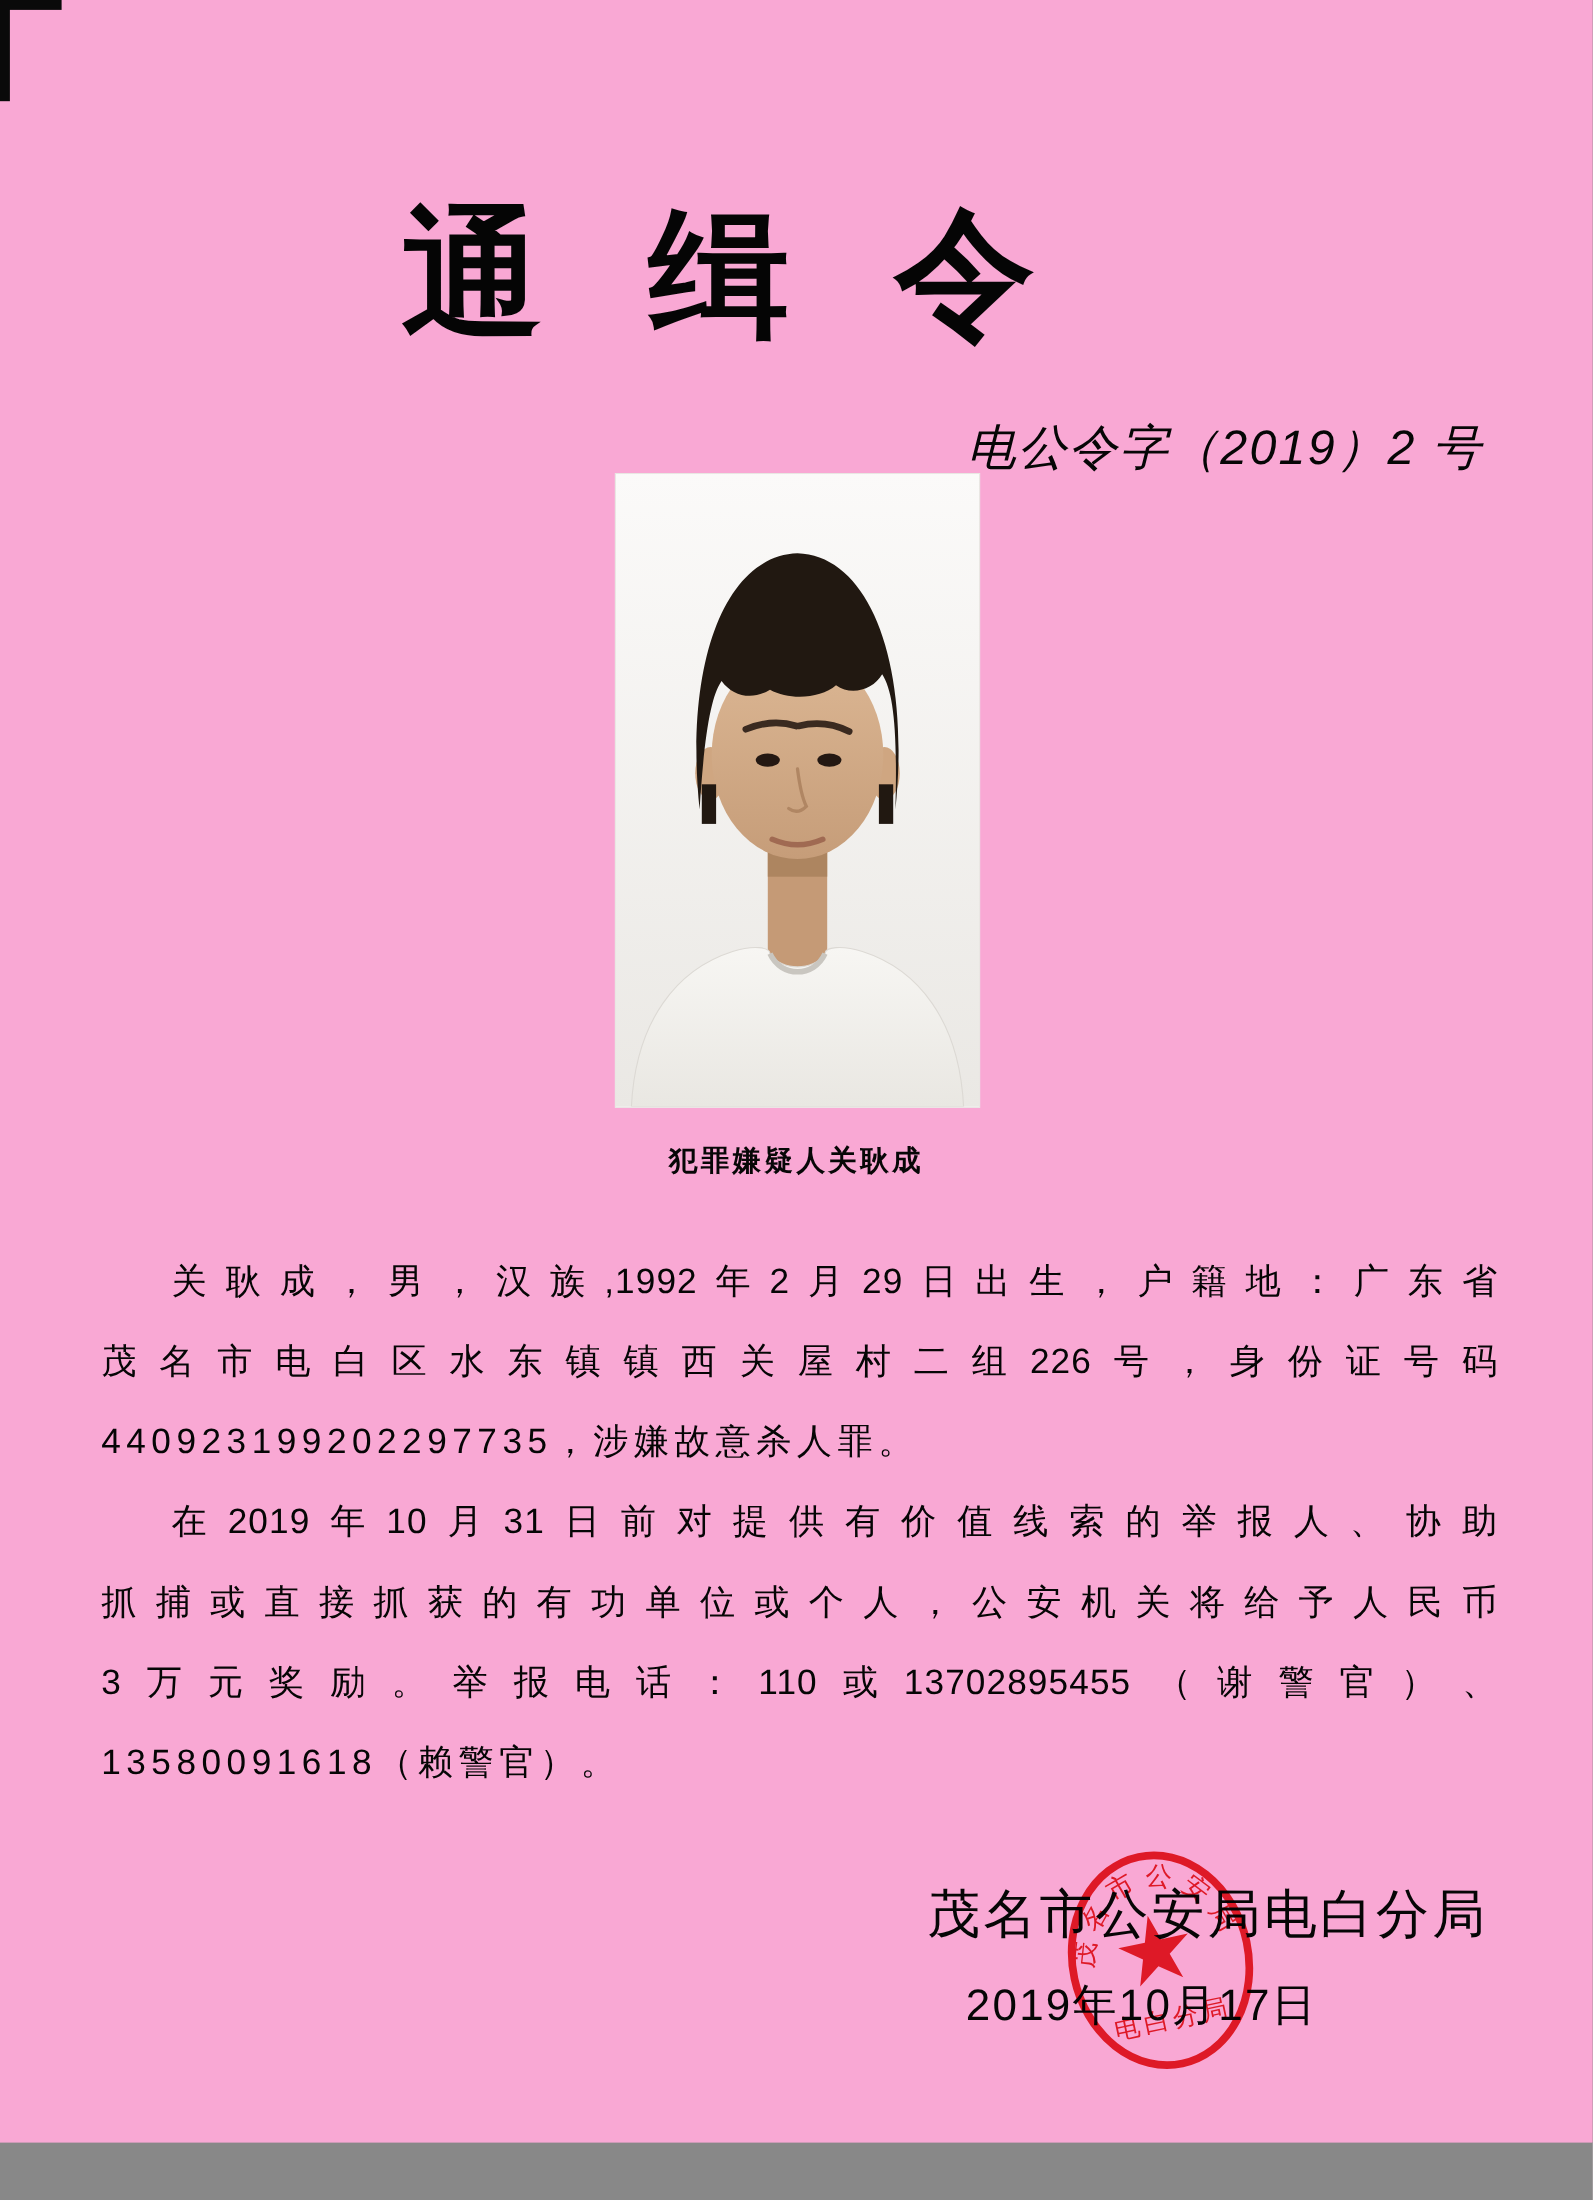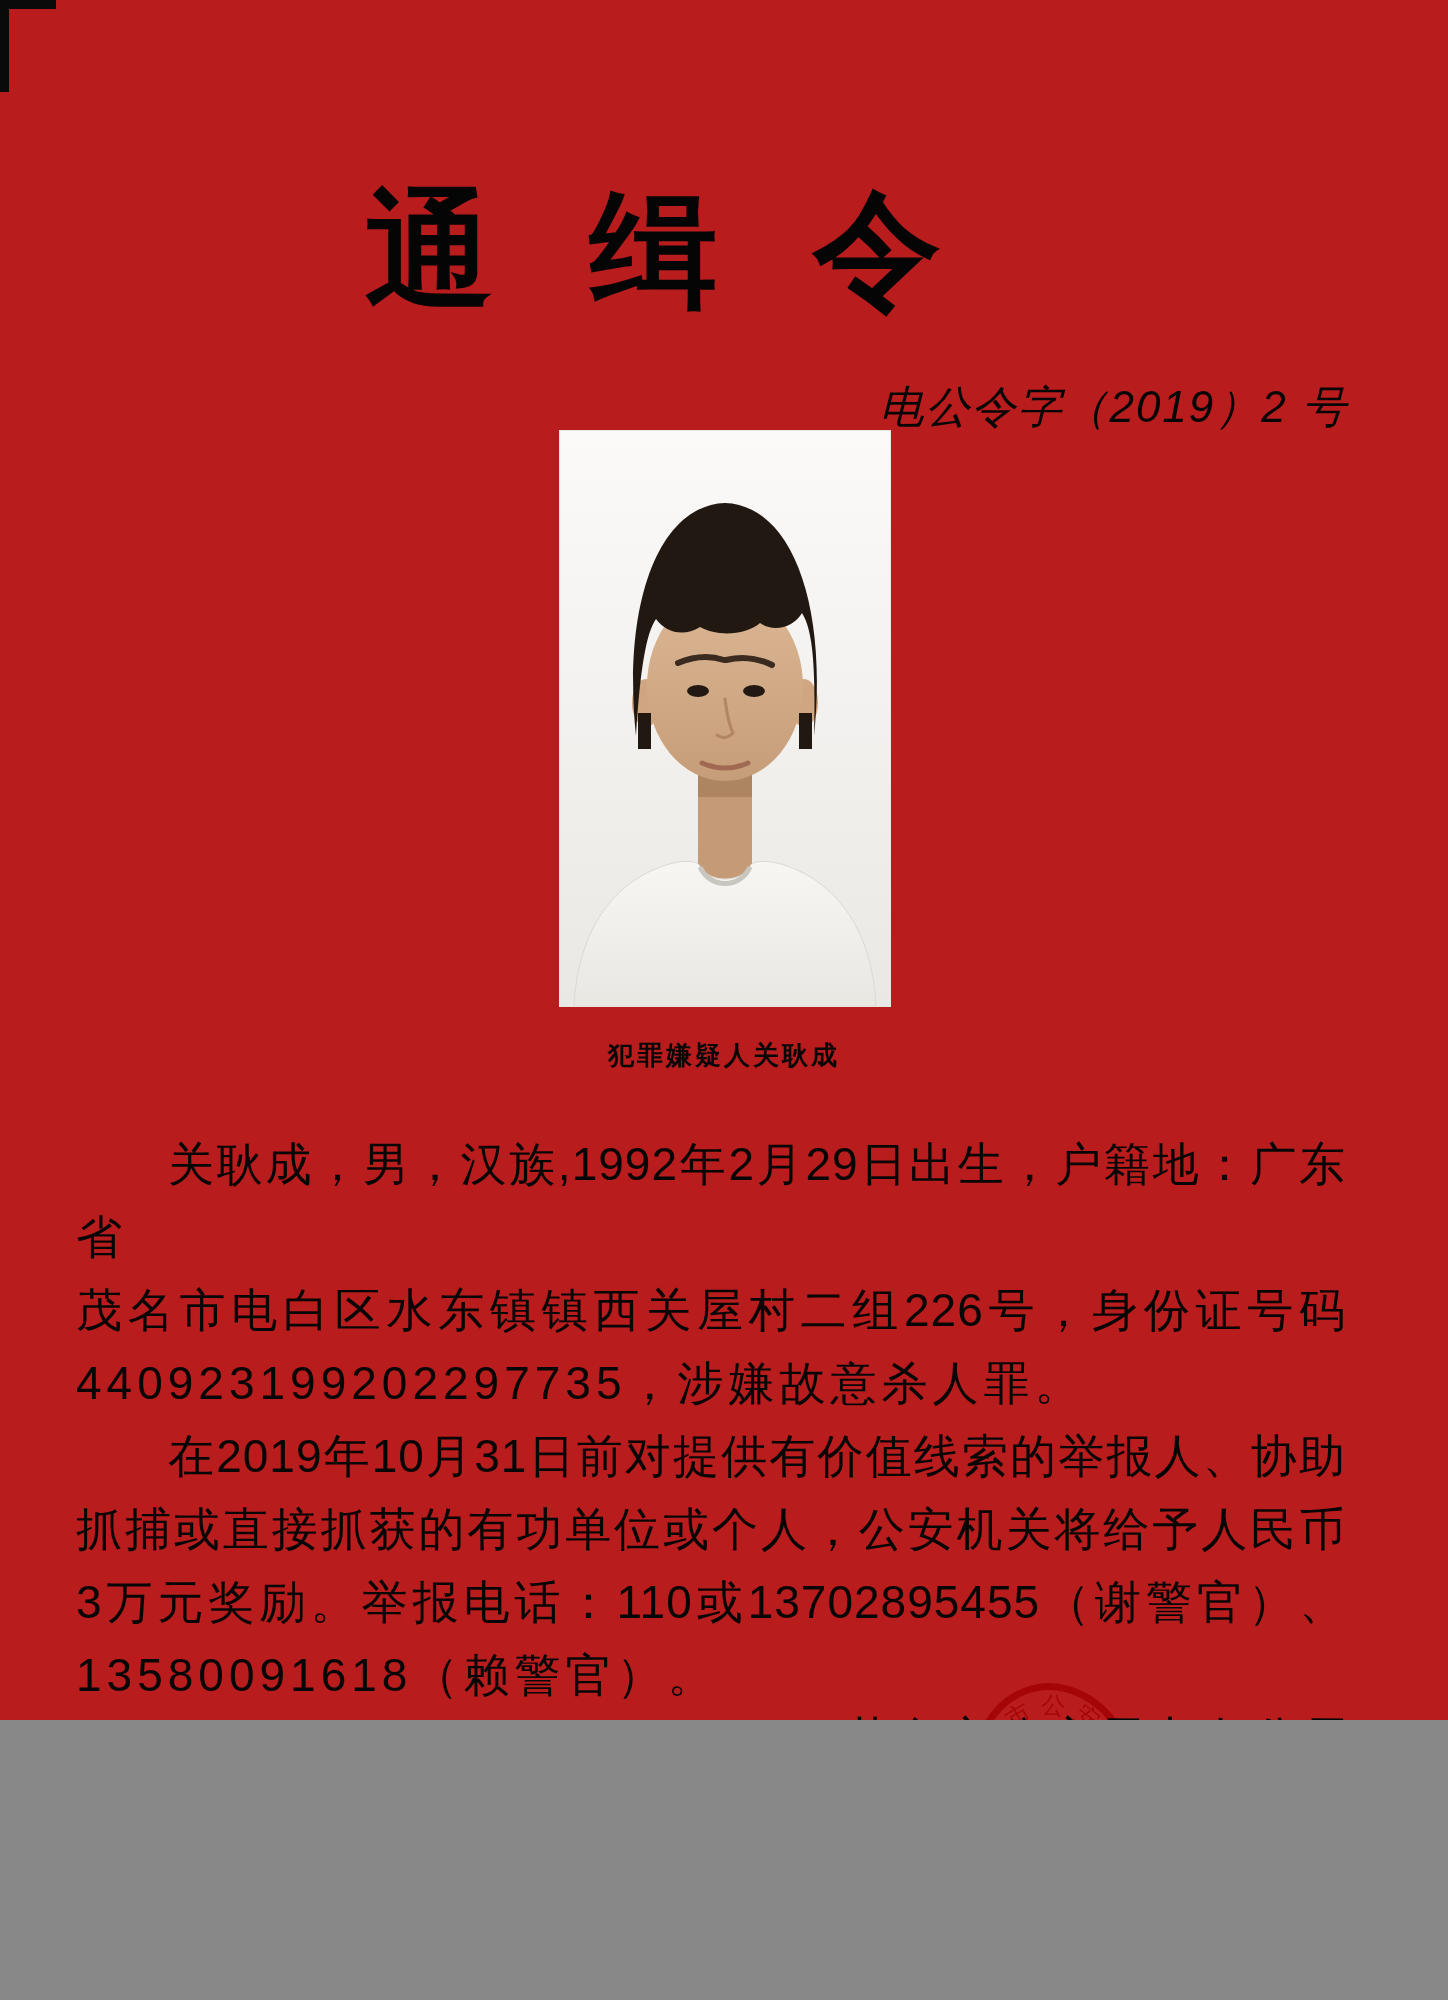--- a/index.html
+++ b/index.html
@@ -1,18 +1,18 @@
 <!DOCTYPE html>
 <html><head>
 <meta charset="utf-8">
 <style>
   html,body{margin:0;padding:0;background:#888;}
   .page{
-    position:relative;width:1448px;height:1720px;margin:0 auto;
-    background:#b91c1c;color:#000;overflow:hidden;
+    position:relative;width:1448px;height:1948px;margin:0 auto;
+    background:#f9a8d4;color:#000;overflow:hidden;
     font-family:"Liberation Sans","DejaVu Sans",sans-serif;
   }
   
   .artifact-v{position:absolute;left:0;top:0;width:9px;height:92px;background:#0a0a0a;}
   .artifact-h{position:absolute;left:0;top:0;width:56px;height:9px;background:#0a0a0a;}
 
   .title{
     position:absolute;top:84px;left:-142px;right:0;
     text-align:center;font-size:128px;font-weight:900;
     letter-spacing:.75em;text-indent:.75em;line-height:1.25;color:#050505;
@@ -24,22 +24,22 @@
   .photo{
     position:absolute;top:430px;left:559px;width:330px;height:575px;
     border:1px solid #e9e7e3;background:#f6f5f3;
   }
   .photo svg{display:block;width:100%;height:100%;}
   .caption{
     position:absolute;top:1038px;left:0;right:0;text-align:center;
     font-size:26px;font-weight:bold;letter-spacing:3px;color:#070707;
   }
   .body-text{
-    position:absolute;top:1128px;left:76px;width:1270px;
-    font-size:46px;line-height:73px;color:#060606;
+    position:absolute;top:1128px;left:92px;width:1270px;
+    font-size:32px;line-height:73px;color:#060606;
   }
   .body-text p{
     margin:0;letter-spacing:1px;
     text-align:justify;text-align-last:justify;text-justify:inter-character;
   }
   .body-text p.indent{text-indent:2em;}
   .body-text p.no-just{text-align:left;text-align-last:left;letter-spacing:5px;}
   .footer-issuer{
     position:absolute;top:1708px;right:95px;
     font-size:48px;letter-spacing:3px;color:#060606;

